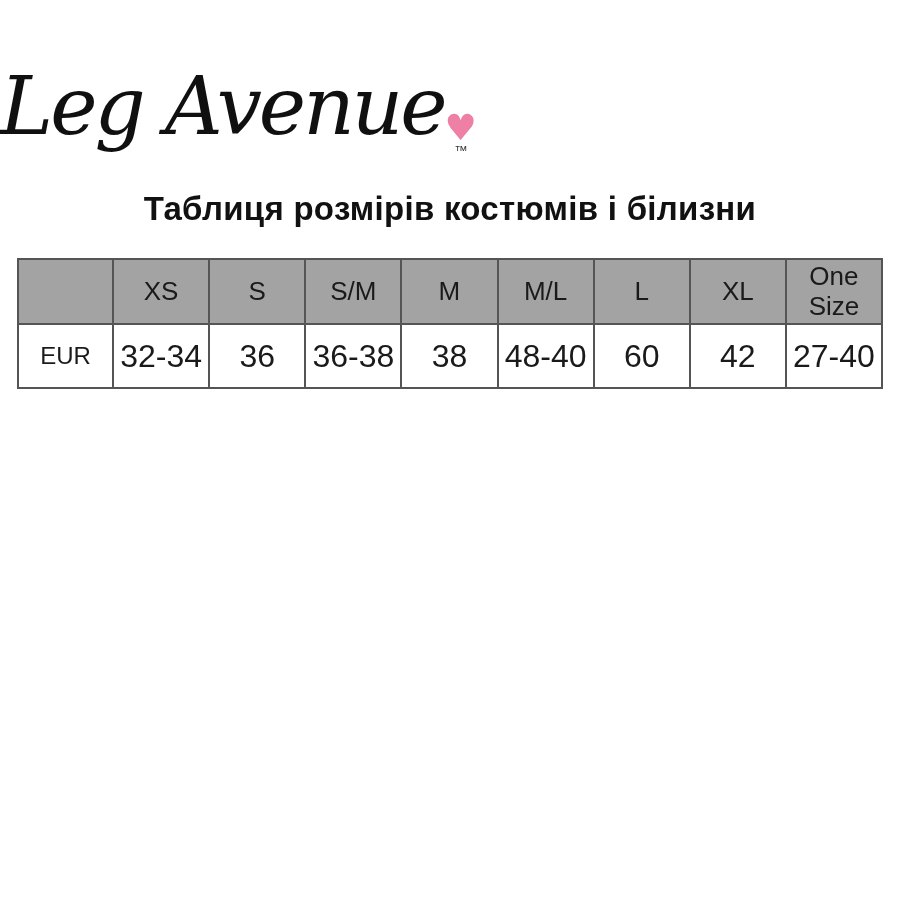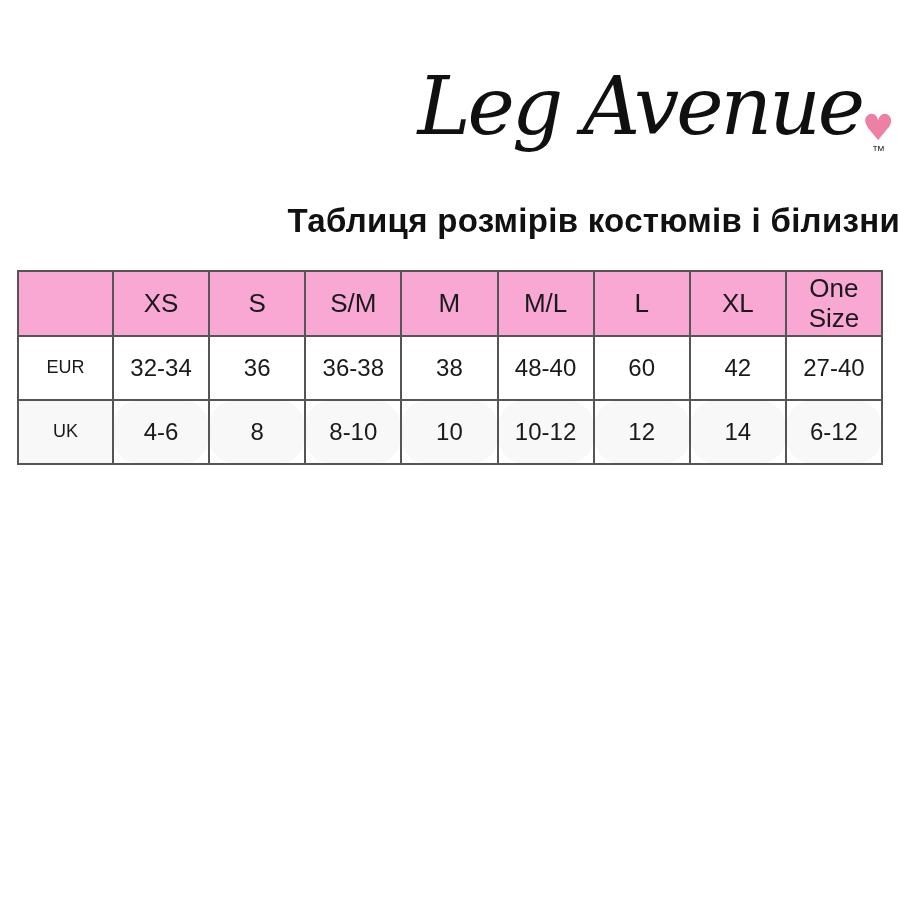--- a/index.html
+++ b/index.html
@@ -15,21 +15,21 @@
     overflow: hidden;
   }
   .page {
     width: 900px;
     height: 900px;
   }
   
   .logo {
     margin-top: 46px;
     height: 122px;
-    text-align: right;
+    text-align: left;
     font-family: "DejaVu Serif", serif;
     font-style: italic;
     font-size: 80px;
     line-height: 122px;
     letter-spacing: -3px;
     color: #101010;
     white-space: nowrap;
   }
   .logo-mark {
     display: inline-block;
@@ -53,22 +53,22 @@
     bottom: 22px;
     left: 0px;
     font-style: normal;
     font-size: 36px;
     line-height: 36px;
     letter-spacing: 0;
     color: #ee7fa5;
   }
   
   .title {
-    margin-top: 34px;
-    text-align: right;
+    margin-top: 22px;
+    text-align: center;
     font-size: 33px;
     font-weight: 700;
     letter-spacing: 0.3px;
     color: #111111;
   }
   
   .size-table {
     width: 866px;
     margin: 30px auto 0 auto;
     border-collapse: collapse;
@@ -78,35 +78,35 @@
   .size-table td {
     border: 2px solid #555555;
     text-align: center;
     vertical-align: middle;
     padding: 0;
     font-weight: 400;
     color: #1a1a1a;
     background: #ffffff;
   }
   .size-table thead th {
-    background: #f9a8d4;
+    background: #a3a3a3;
     height: 63px;
     font-size: 26px;
     line-height: 1.15;
     margin-top: 41px;
   }
   .size-table tbody tr {
     height: 64px;
   }
   .size-table tbody th {
-    font-size: 18px;
+    font-size: 24px;
     line-height: 1.2;
   }
   .size-table tbody td {
-    font-size: 24px;
+    font-size: 32px;
     border-radius: 27px;
   }
   .size-table tbody tr.stripe th,
   .size-table tbody tr.stripe td {
     background: #f8f8f8;
   }
   col.label-col { width: 95px; }
 </style>
 </head>
 <body>
@@ -149,27 +149,16 @@
         <th>EUR</th>
         <td>32-34</td>
         <td>36</td>
         <td>36-38</td>
         <td>38</td>
         <td>48-40</td>
         <td>60</td>
         <td>42</td>
         <td>27-40</td>
       </tr>
-      <tr class="stripe">
-        <th>UK</th>
-        <td>4-6</td>
-        <td>8</td>
-        <td>8-10</td>
-        <td>10</td>
-        <td>10-12</td>
-        <td>12</td>
-        <td>14</td>
-        <td>6-12</td>
-      </tr>
     </tbody>
   </table>
 
 </div>
 
 </body></html>

